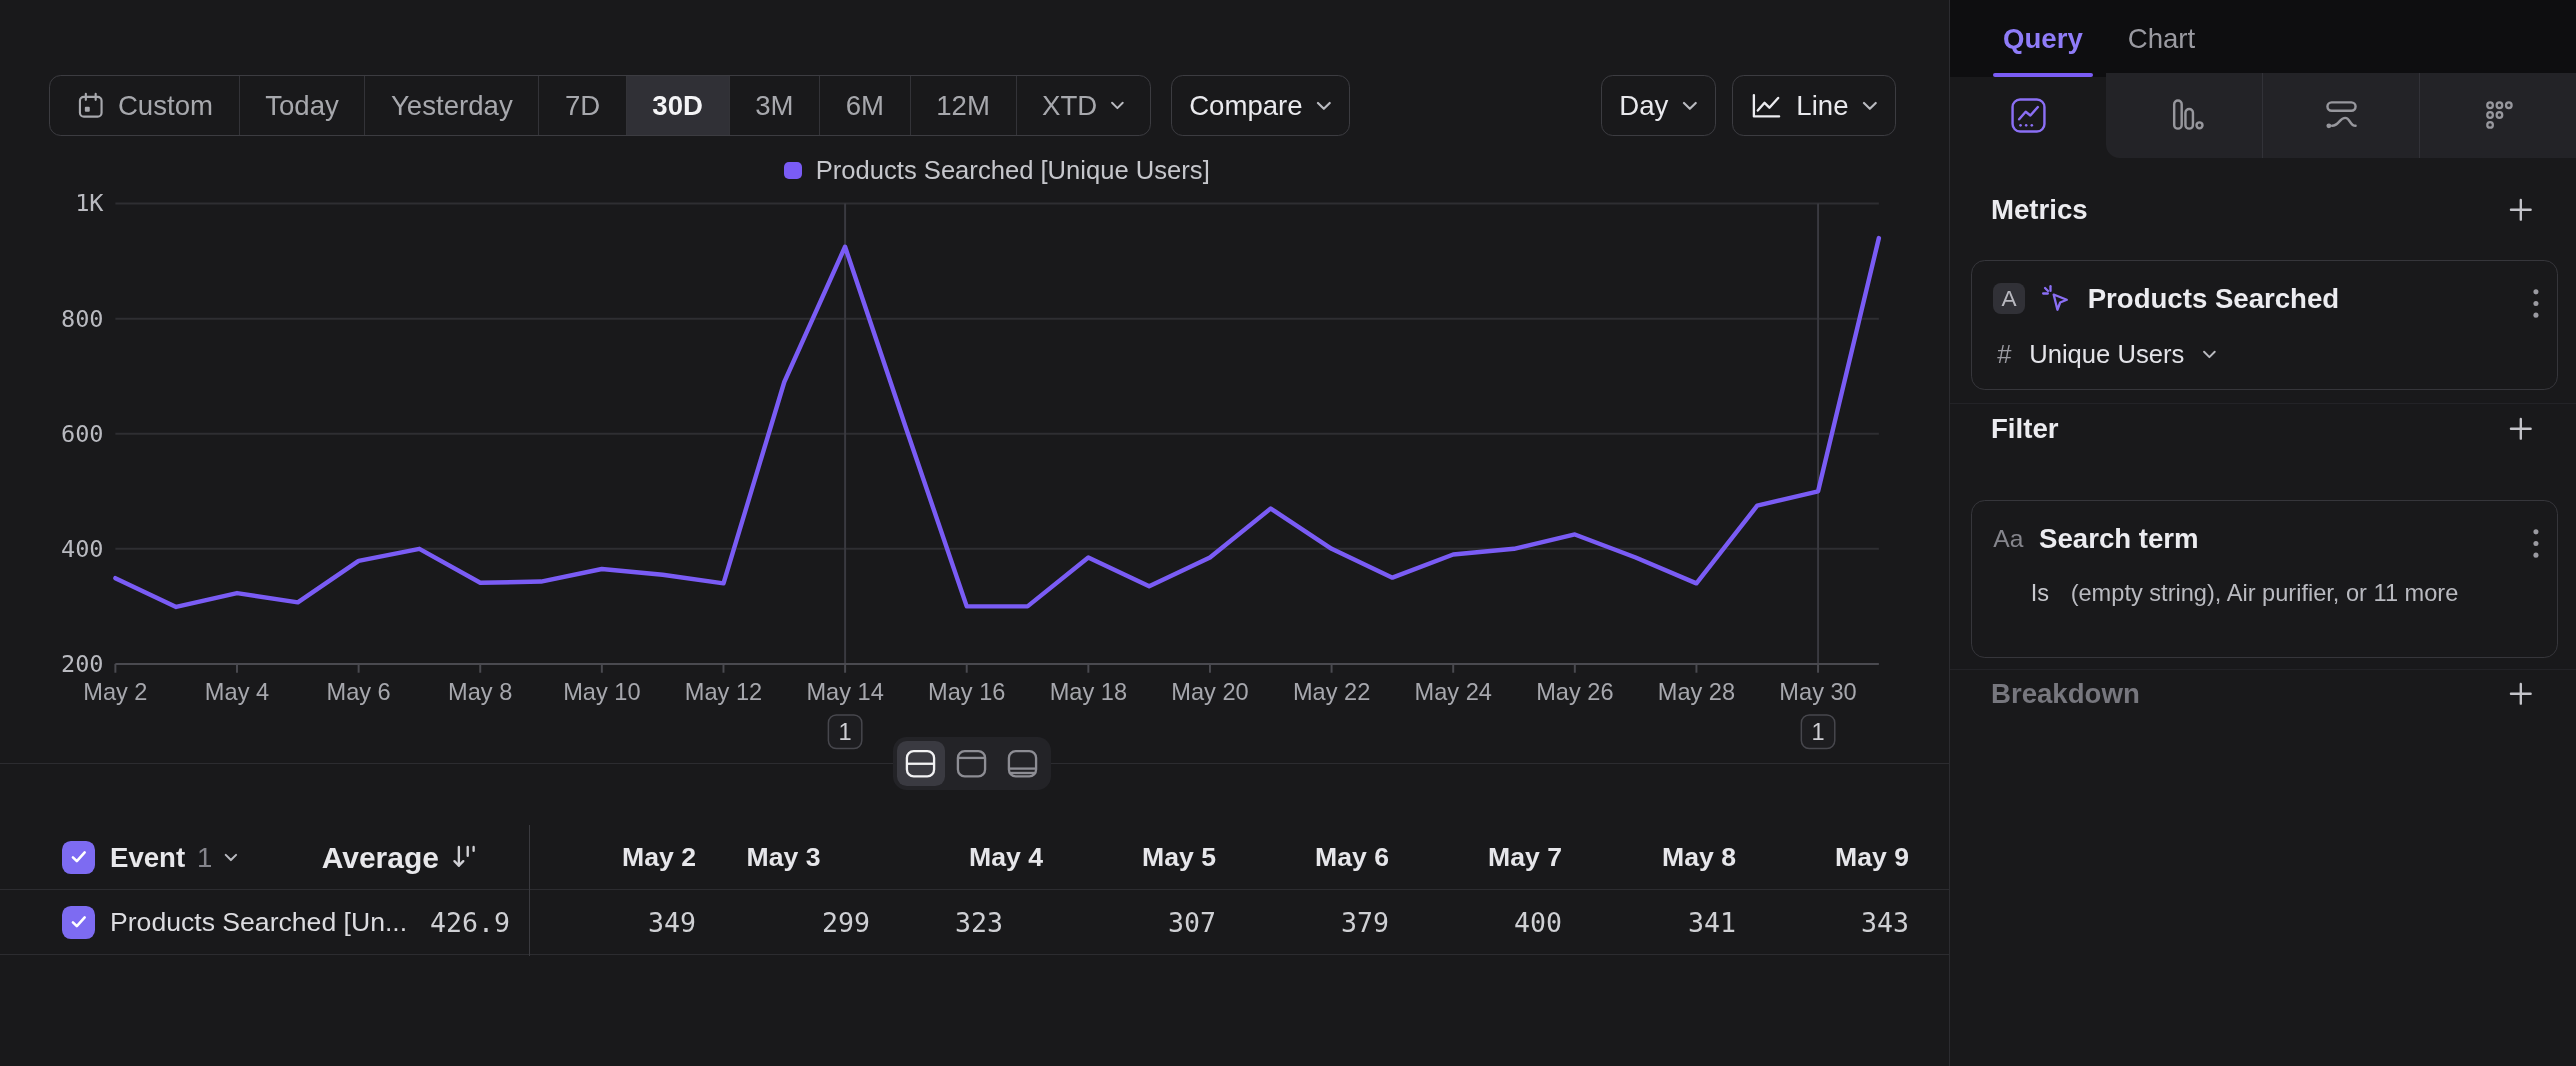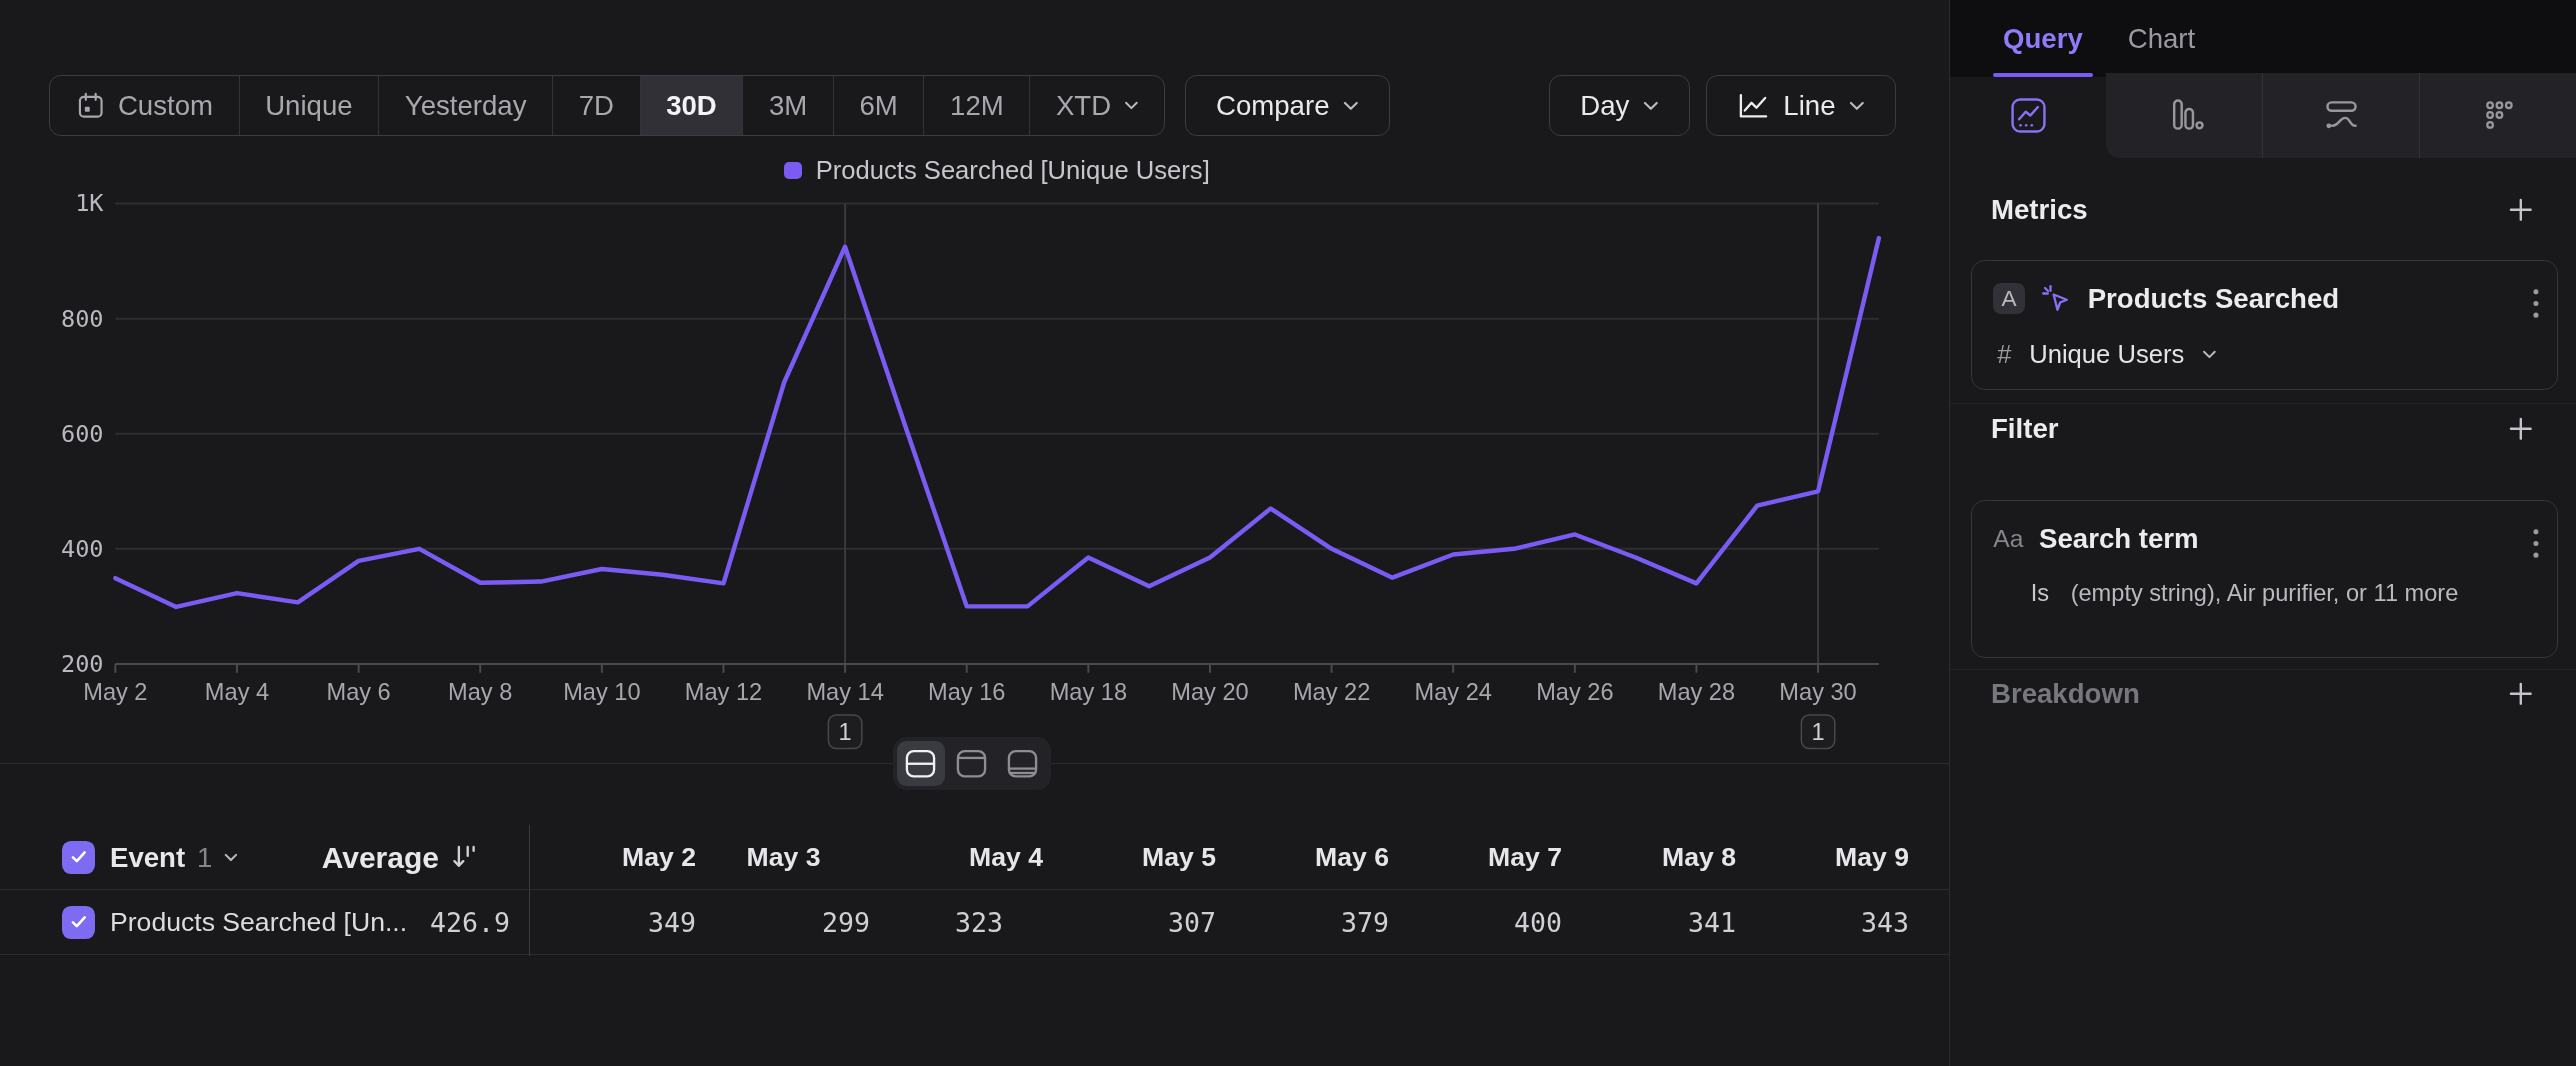--- a/index.html
+++ b/index.html
@@ -15,21 +15,21 @@
 
   
   .main{position:absolute;left:0;top:0;width:1949px;height:1067px;}
 
   .toolbar{position:absolute;left:0;top:75px;width:100%;height:61px;display:flex;align-items:stretch;}
   .range-group{margin-left:49px;display:flex;border:1px solid var(--border);border-radius:11.8px;overflow:hidden;}
   .range-item{display:flex;align-items:center;gap:12.8px;padding:0 25.6px;font-size:27.6px;color:var(--txt-mid);cursor:default;border-left:1px solid #333338;}
   .range-item:first-child{border-left:none;}
   .range-item.selected{background:#303036;color:#f4f4f6;font-weight:700;}
   .btn{display:flex;align-items:center;gap:13.8px;border:1px solid var(--border);border-radius:11.8px;
-    padding:0 30px;font-size:27.6px;color:#e9e9ed;background:transparent;}
+    padding:0 17px;font-size:27.6px;color:#e9e9ed;background:transparent;}
   .compare{margin-left:19.7px;}
   .toolbar-right{margin-left:auto;margin-right:53px;display:flex;gap:15.7px;}
   .chev{color:#b9bac0;display:inline-flex;}
 
   .legend{position:absolute;left:115px;top:153px;width:1764px;height:35px;display:flex;align-items:center;justify-content:center;gap:13.8px;}
   .legend-swatch{width:17.7px;height:17.7px;border-radius:4.9px;background:var(--accent);}
   .legend-label{font-size:25.6px;color:#c6c7cc;}
 
   .chart-svg{position:absolute;left:0;top:0;width:1949px;height:777px;pointer-events:none;}
   .chart-svg .ylab{font-family:"DejaVu Sans Mono",monospace;font-size:24px;fill:#b9bac0;}
@@ -101,21 +101,21 @@
             <svg width="29.5" height="29.5" viewBox="0 0 30 30" fill="none" stroke="#a7a8ad" stroke-width="2.2" stroke-linecap="round">
               <rect x="4" y="6" width="22" height="20" rx="4"></rect>
               <line x1="10" y1="3" x2="10" y2="9"></line>
               <line x1="20" y1="3" x2="20" y2="9"></line>
               <rect x="9" y="16" width="5" height="5" rx="1" fill="#a7a8ad" stroke="none"></rect>
             </svg>
           </span>
           <span>Custom</span>
         </div>
         <div class="range-item">
-          <span>Unique</span>
+          <span>Today</span>
         </div>
         <div class="range-item">
           <span>Yesterday</span>
         </div>
         <div class="range-item">
           <span>7D</span>
         </div>
         <div class="range-item selected">
           <span>30D</span>
         </div>

